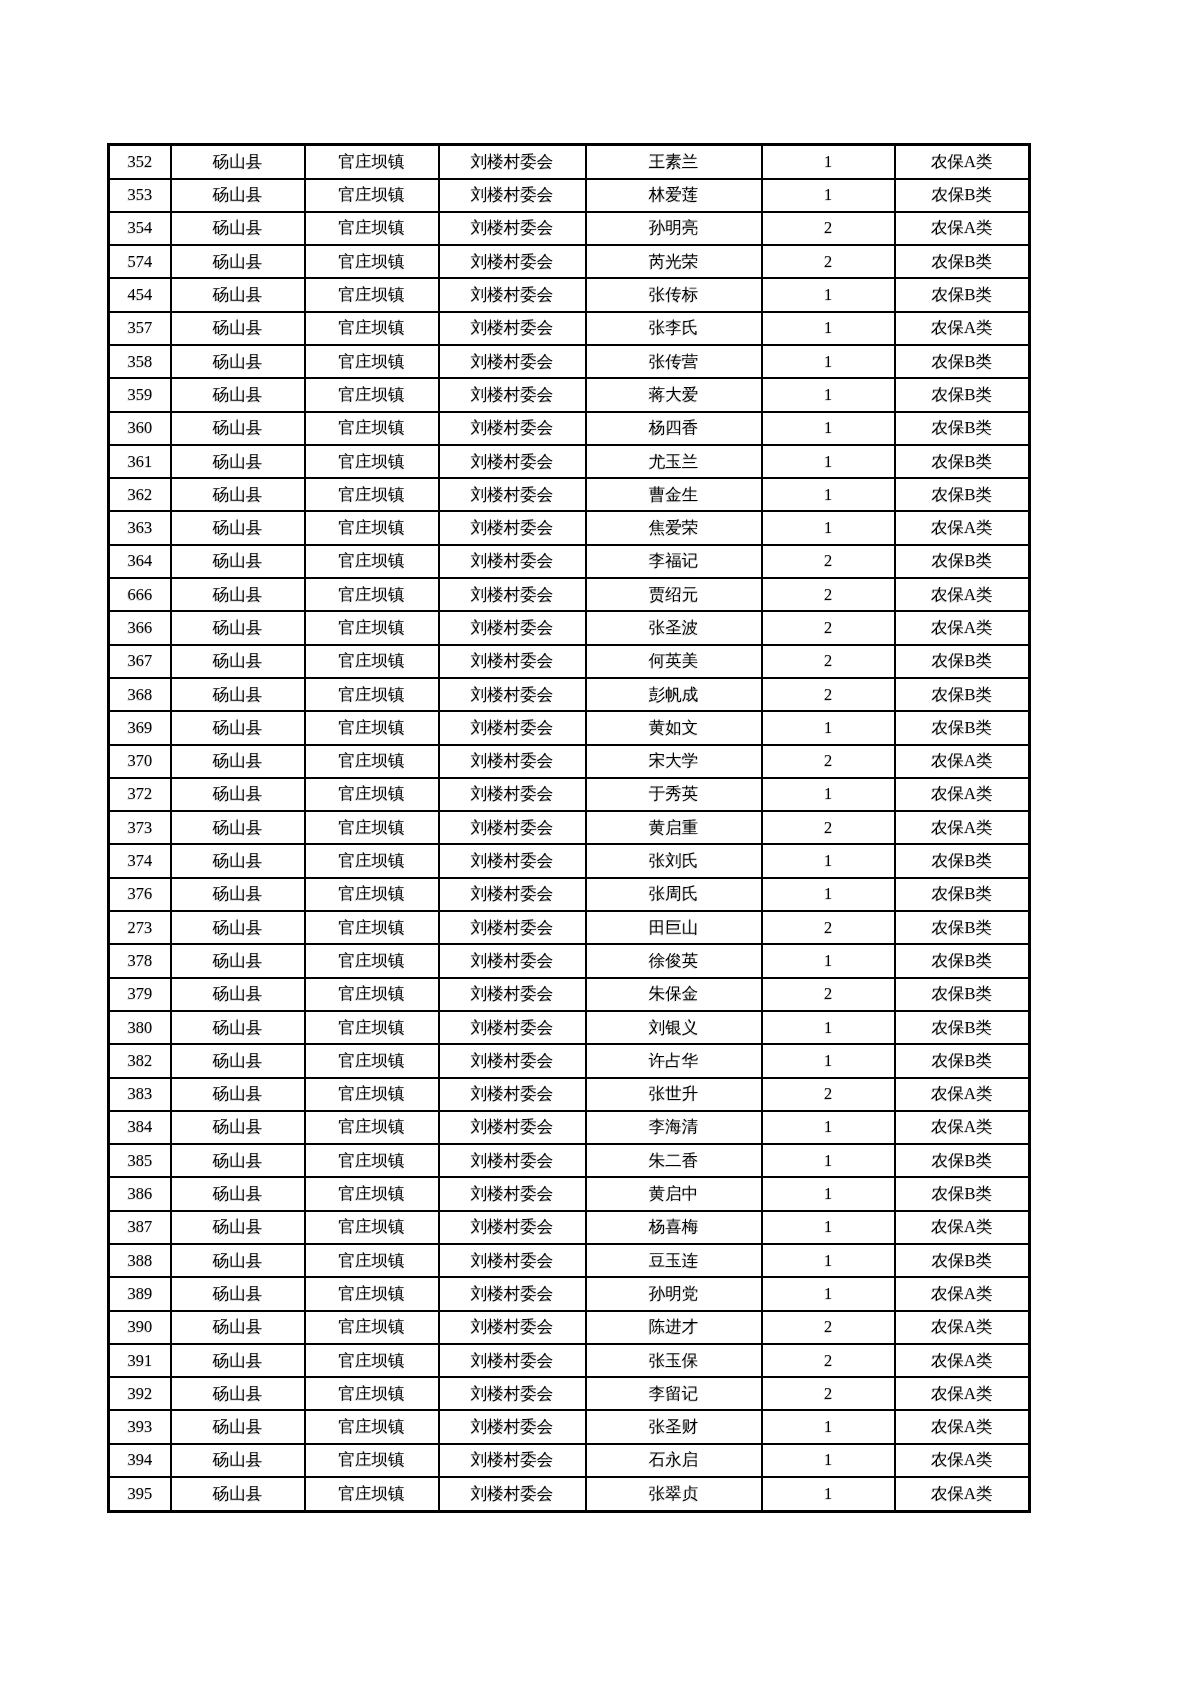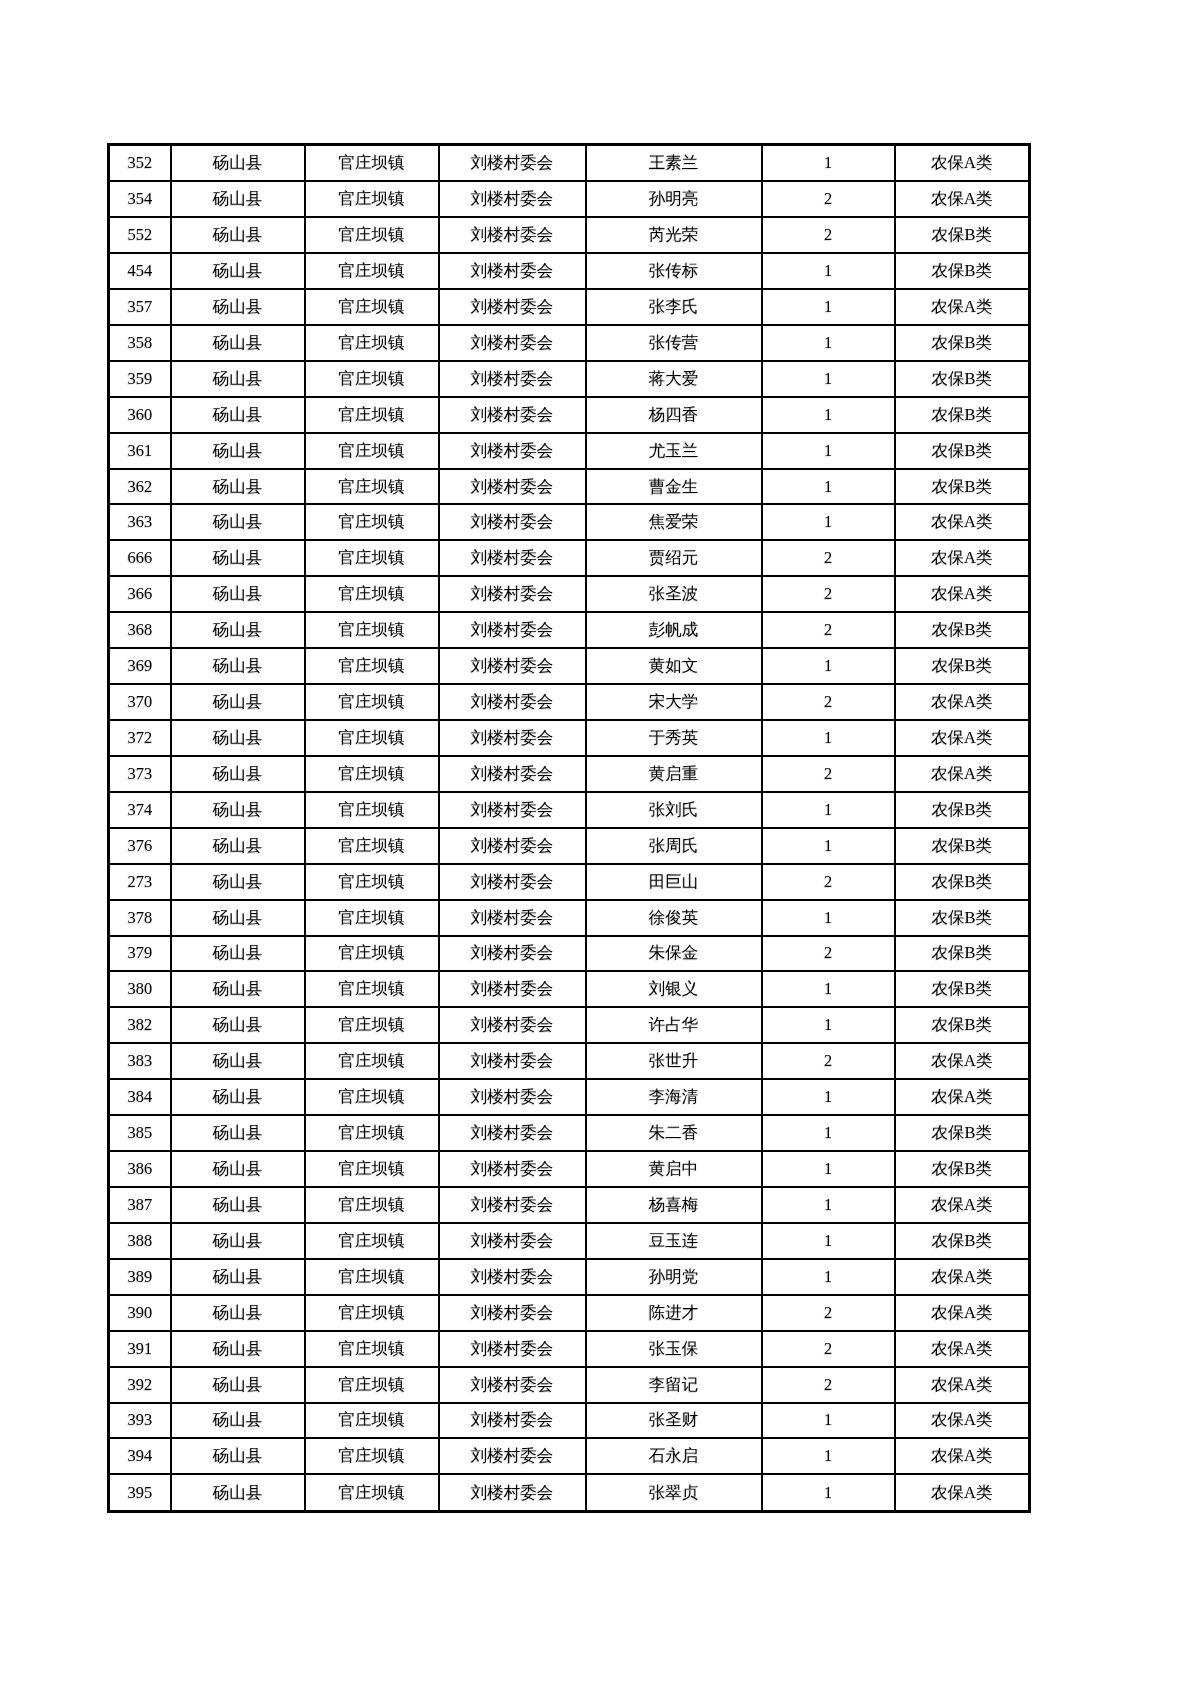--- a/index.html
+++ b/index.html
@@ -63,30 +63,39 @@
         <tr>
     <td>352</td>
     <td>砀山县</td>
     <td>官庄坝镇</td>
     <td>刘楼村委会</td>
     <td>王素兰</td>
     <td>1</td>
     <td>农保A类</td>
   </tr>
         <tr>
+    <td>353</td>
+    <td>砀山县</td>
+    <td>官庄坝镇</td>
+    <td>刘楼村委会</td>
+    <td>林爱莲</td>
+    <td>1</td>
+    <td>农保B类</td>
+  </tr>
+        <tr>
     <td>354</td>
     <td>砀山县</td>
     <td>官庄坝镇</td>
     <td>刘楼村委会</td>
     <td>孙明亮</td>
     <td>2</td>
     <td>农保A类</td>
   </tr>
         <tr>
-    <td>552</td>
+    <td>574</td>
     <td>砀山县</td>
     <td>官庄坝镇</td>
     <td>刘楼村委会</td>
     <td>芮光荣</td>
     <td>2</td>
     <td>农保B类</td>
   </tr>
         <tr>
     <td>454</td>
     <td>砀山县</td>
@@ -153,36 +162,54 @@
         <tr>
     <td>363</td>
     <td>砀山县</td>
     <td>官庄坝镇</td>
     <td>刘楼村委会</td>
     <td>焦爱荣</td>
     <td>1</td>
     <td>农保A类</td>
   </tr>
         <tr>
+    <td>364</td>
+    <td>砀山县</td>
+    <td>官庄坝镇</td>
+    <td>刘楼村委会</td>
+    <td>李福记</td>
+    <td>2</td>
+    <td>农保B类</td>
+  </tr>
+        <tr>
     <td>666</td>
     <td>砀山县</td>
     <td>官庄坝镇</td>
     <td>刘楼村委会</td>
     <td>贾绍元</td>
     <td>2</td>
     <td>农保A类</td>
   </tr>
         <tr>
     <td>366</td>
     <td>砀山县</td>
     <td>官庄坝镇</td>
     <td>刘楼村委会</td>
     <td>张圣波</td>
     <td>2</td>
     <td>农保A类</td>
+  </tr>
+        <tr>
+    <td>367</td>
+    <td>砀山县</td>
+    <td>官庄坝镇</td>
+    <td>刘楼村委会</td>
+    <td>何英美</td>
+    <td>2</td>
+    <td>农保B类</td>
   </tr>
         <tr>
     <td>368</td>
     <td>砀山县</td>
     <td>官庄坝镇</td>
     <td>刘楼村委会</td>
     <td>彭帆成</td>
     <td>2</td>
     <td>农保B类</td>
   </tr>

